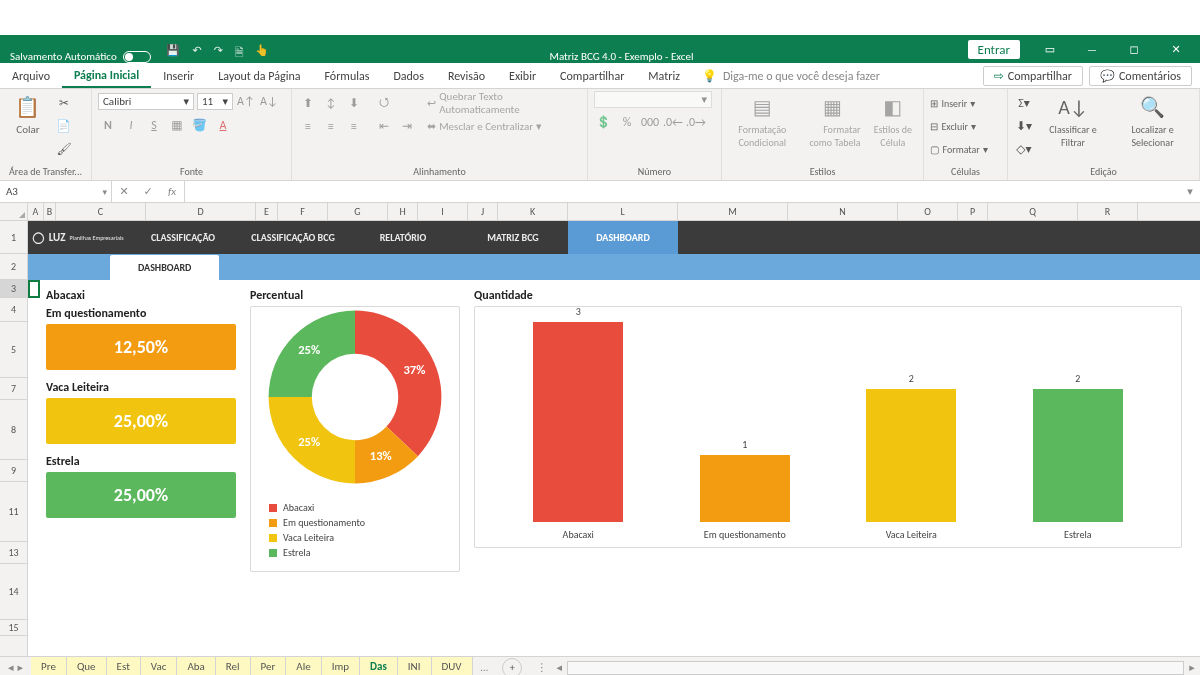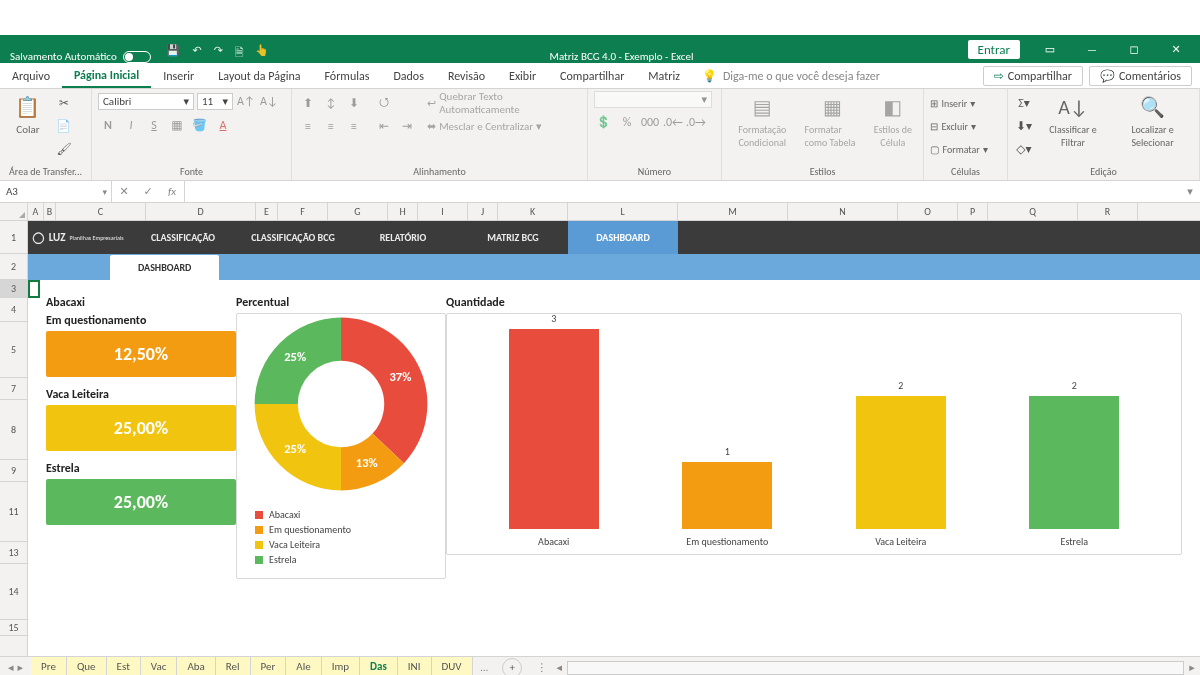--- a/index.html
+++ b/index.html
@@ -64,21 +64,21 @@
 
 
 .topnav { height:33px; background:#3b3b3b; display:flex; color:#ebebeb; font-size:10px; font-weight:700; }
 .topnav .logo { width:100px; display:flex; align-items:center; justify-content:center; gap:4px; font-size:11px; }
 .topnav .navitem { width:110px; display:flex; align-items:center; justify-content:center; text-align:center; line-height:1.1; }
 .topnav .navitem.active { background:#5b9bd5; color:#fff; }
 .bluebar { height:26px; background:#6ba9dc; display:flex; align-items:center; }
 .bluebar .tablabel { margin-left:82px; background:#fff; color:#333; font-weight:700; font-size:10px; padding:6px 28px; border-radius:2px 2px 0 0; }
 .activecursor { position:absolute; left:0; top:59px; width:12px; height:18px; border:2px solid #107c41; background:transparent; z-index:5; }
 
-.dash { padding:11px 18px 10px; display:flex; }
+.dash { padding:4px 18px 10px; display:flex; gap:14px; }
 .kpicol { width:190px; }
 .kpi-title { font-size:12px; font-weight:700; color:#222; margin:4px 0 4px; }
 .kpi-box { height:46px; display:flex; align-items:center; justify-content:center; color:#fff; font-weight:700; font-size:18px; border-radius:2px; margin-bottom:10px; }
 .c-red { background:#e84c3d; }
 .c-orange { background:#f39c12; }
 .c-yellow { background:#f1c40f; }
 .c-green { background:#5cb85c; }
 
 .chartbox { border:1px solid #d9d9d9; border-radius:2px; background:#fff; }
 .donut { width:180px; height:180px; margin:0 auto 6px; position:relative; }
@@ -262,21 +262,21 @@
   </div>
 
   <div class="group" style="width:202px">
     <div class="group-body dim">
       <div class="bigbtn">
           <div class="ico">▤</div>
           <span style="font-size:10px;text-align:center">Formatação Condicional</span>
         </div>
       <div class="bigbtn">
           <div class="ico">▦</div>
-          <span style="font-size:10px;text-align:left">Formatar como Tabela</span>
+          <span style="font-size:10px;text-align:right">Formatar como Tabela</span>
         </div>
       <div class="bigbtn">
           <div class="ico">◧</div>
           <span style="font-size:10px;text-align:center">Estilos de Célula</span>
         </div>
     </div>
     <div class="group-label">Estilos</div>
   </div>
 
   <div class="group" style="width:84px">

